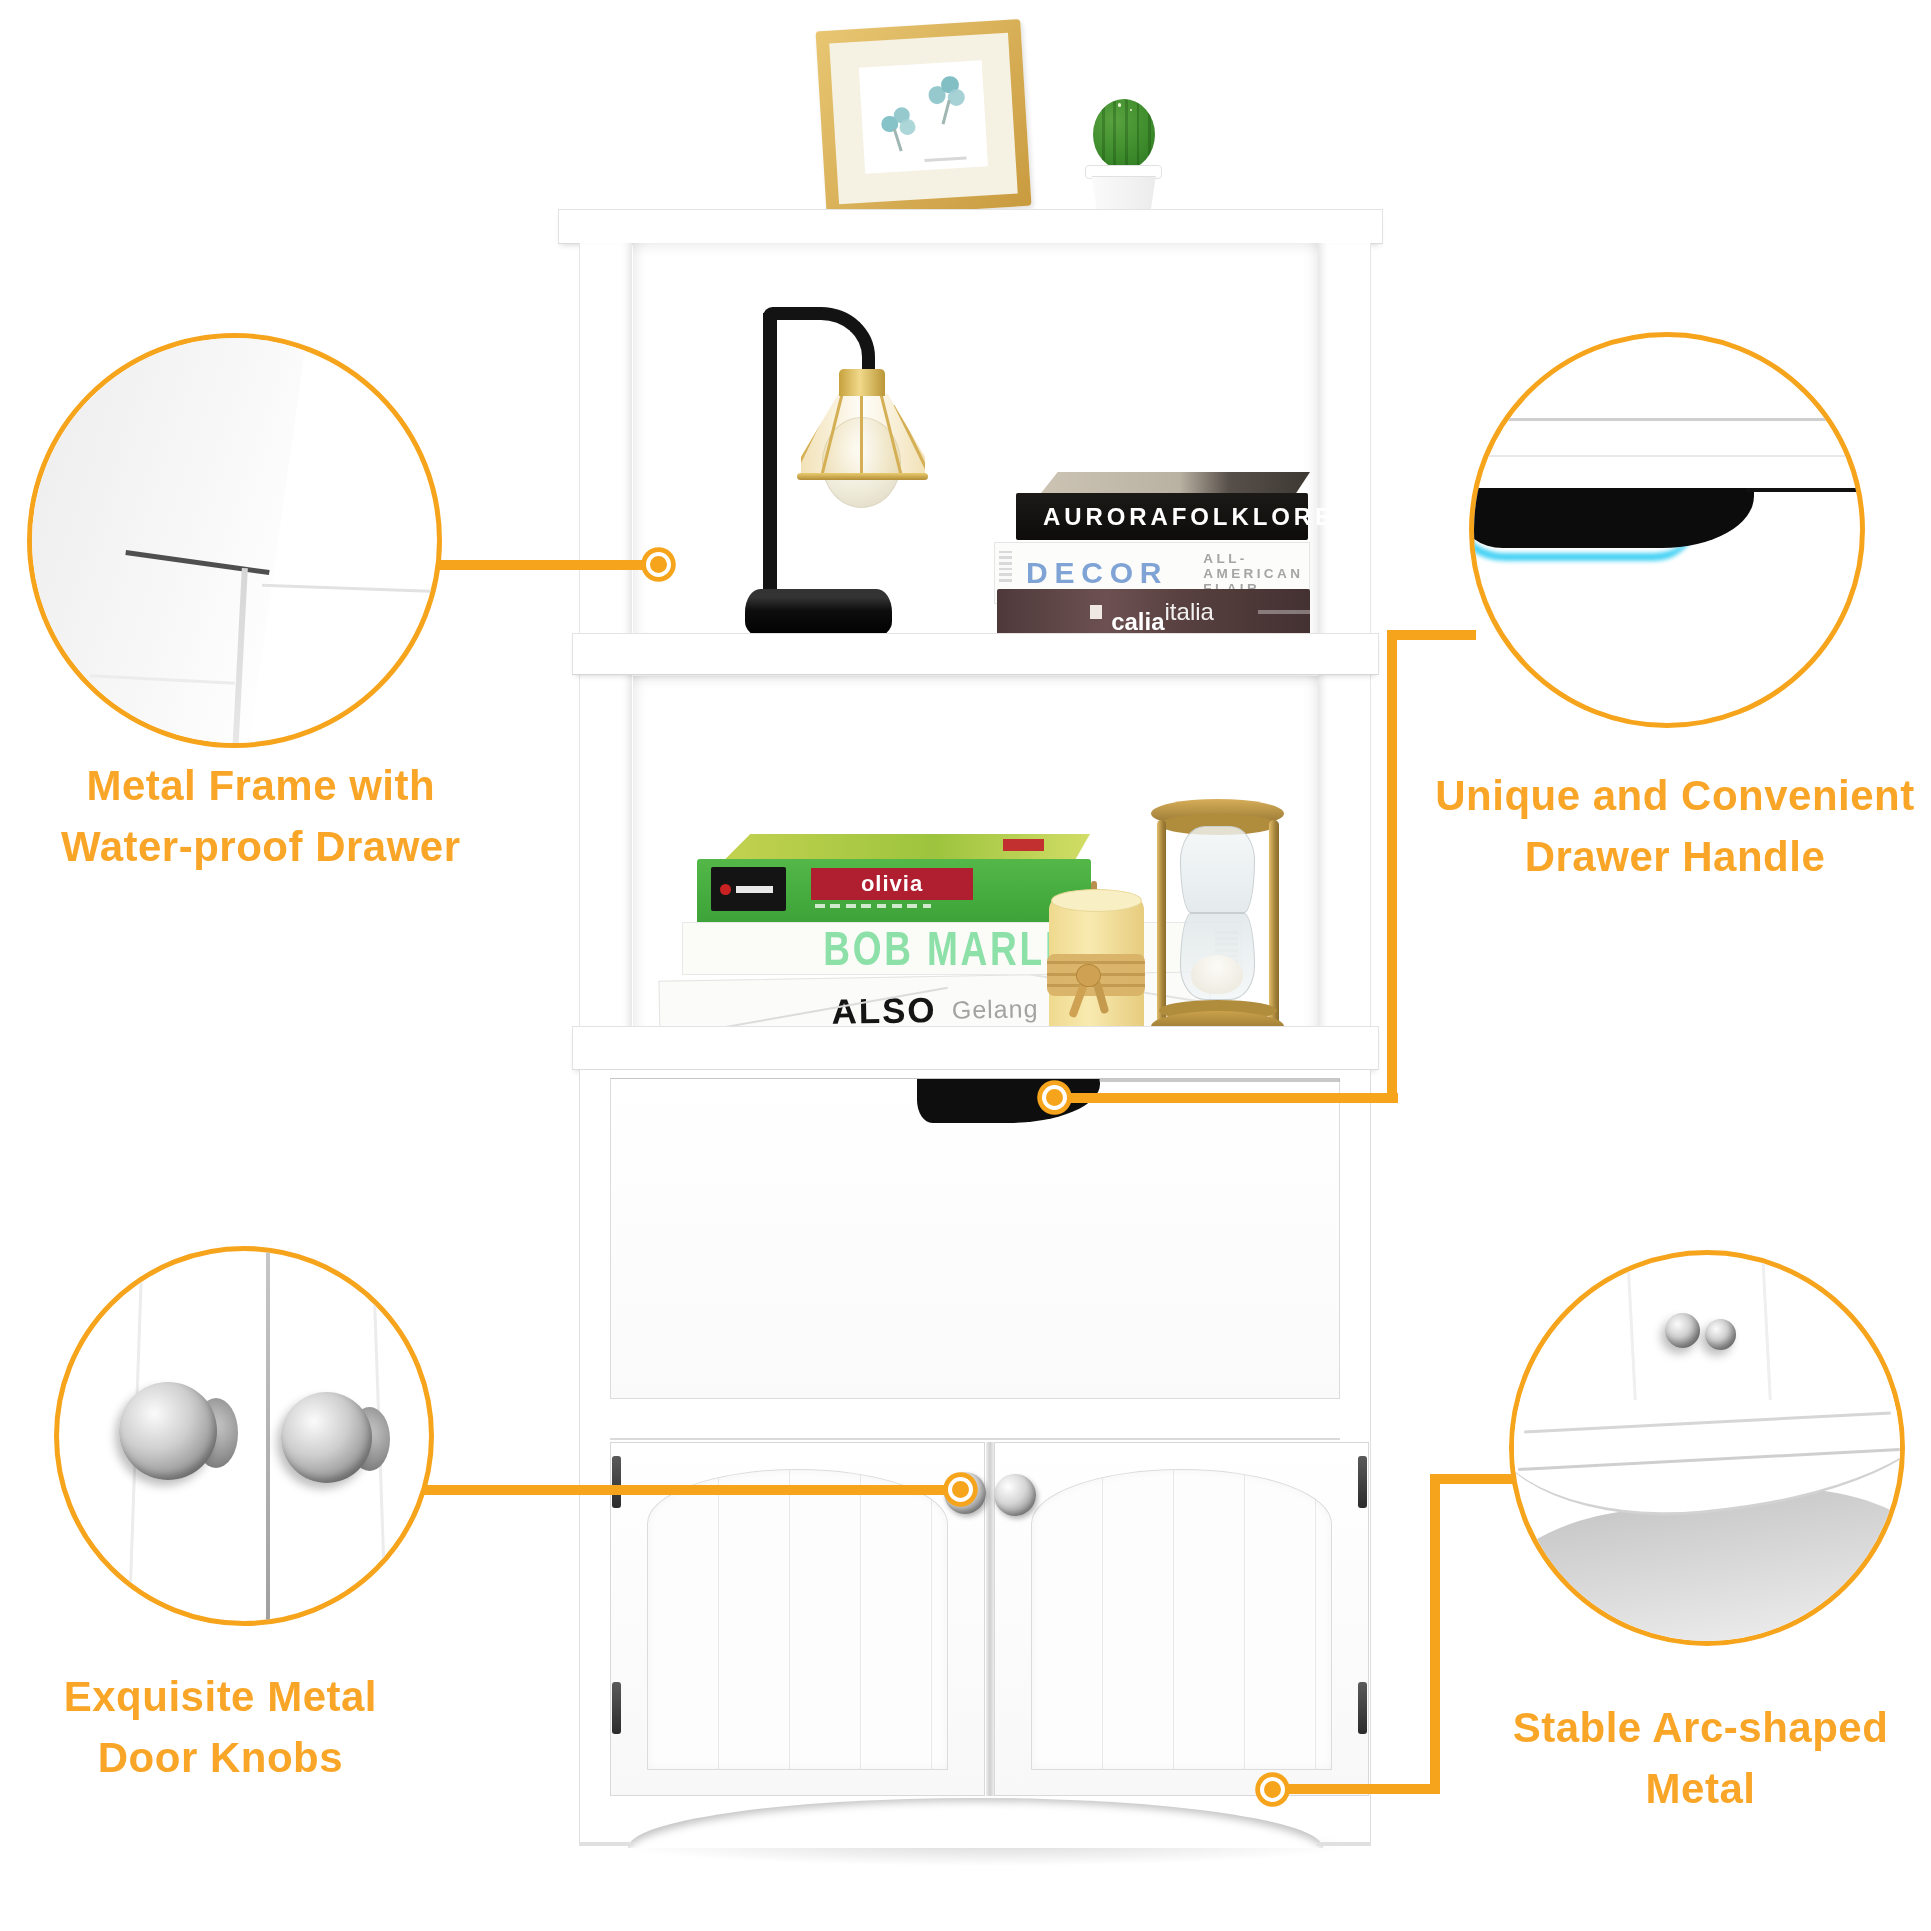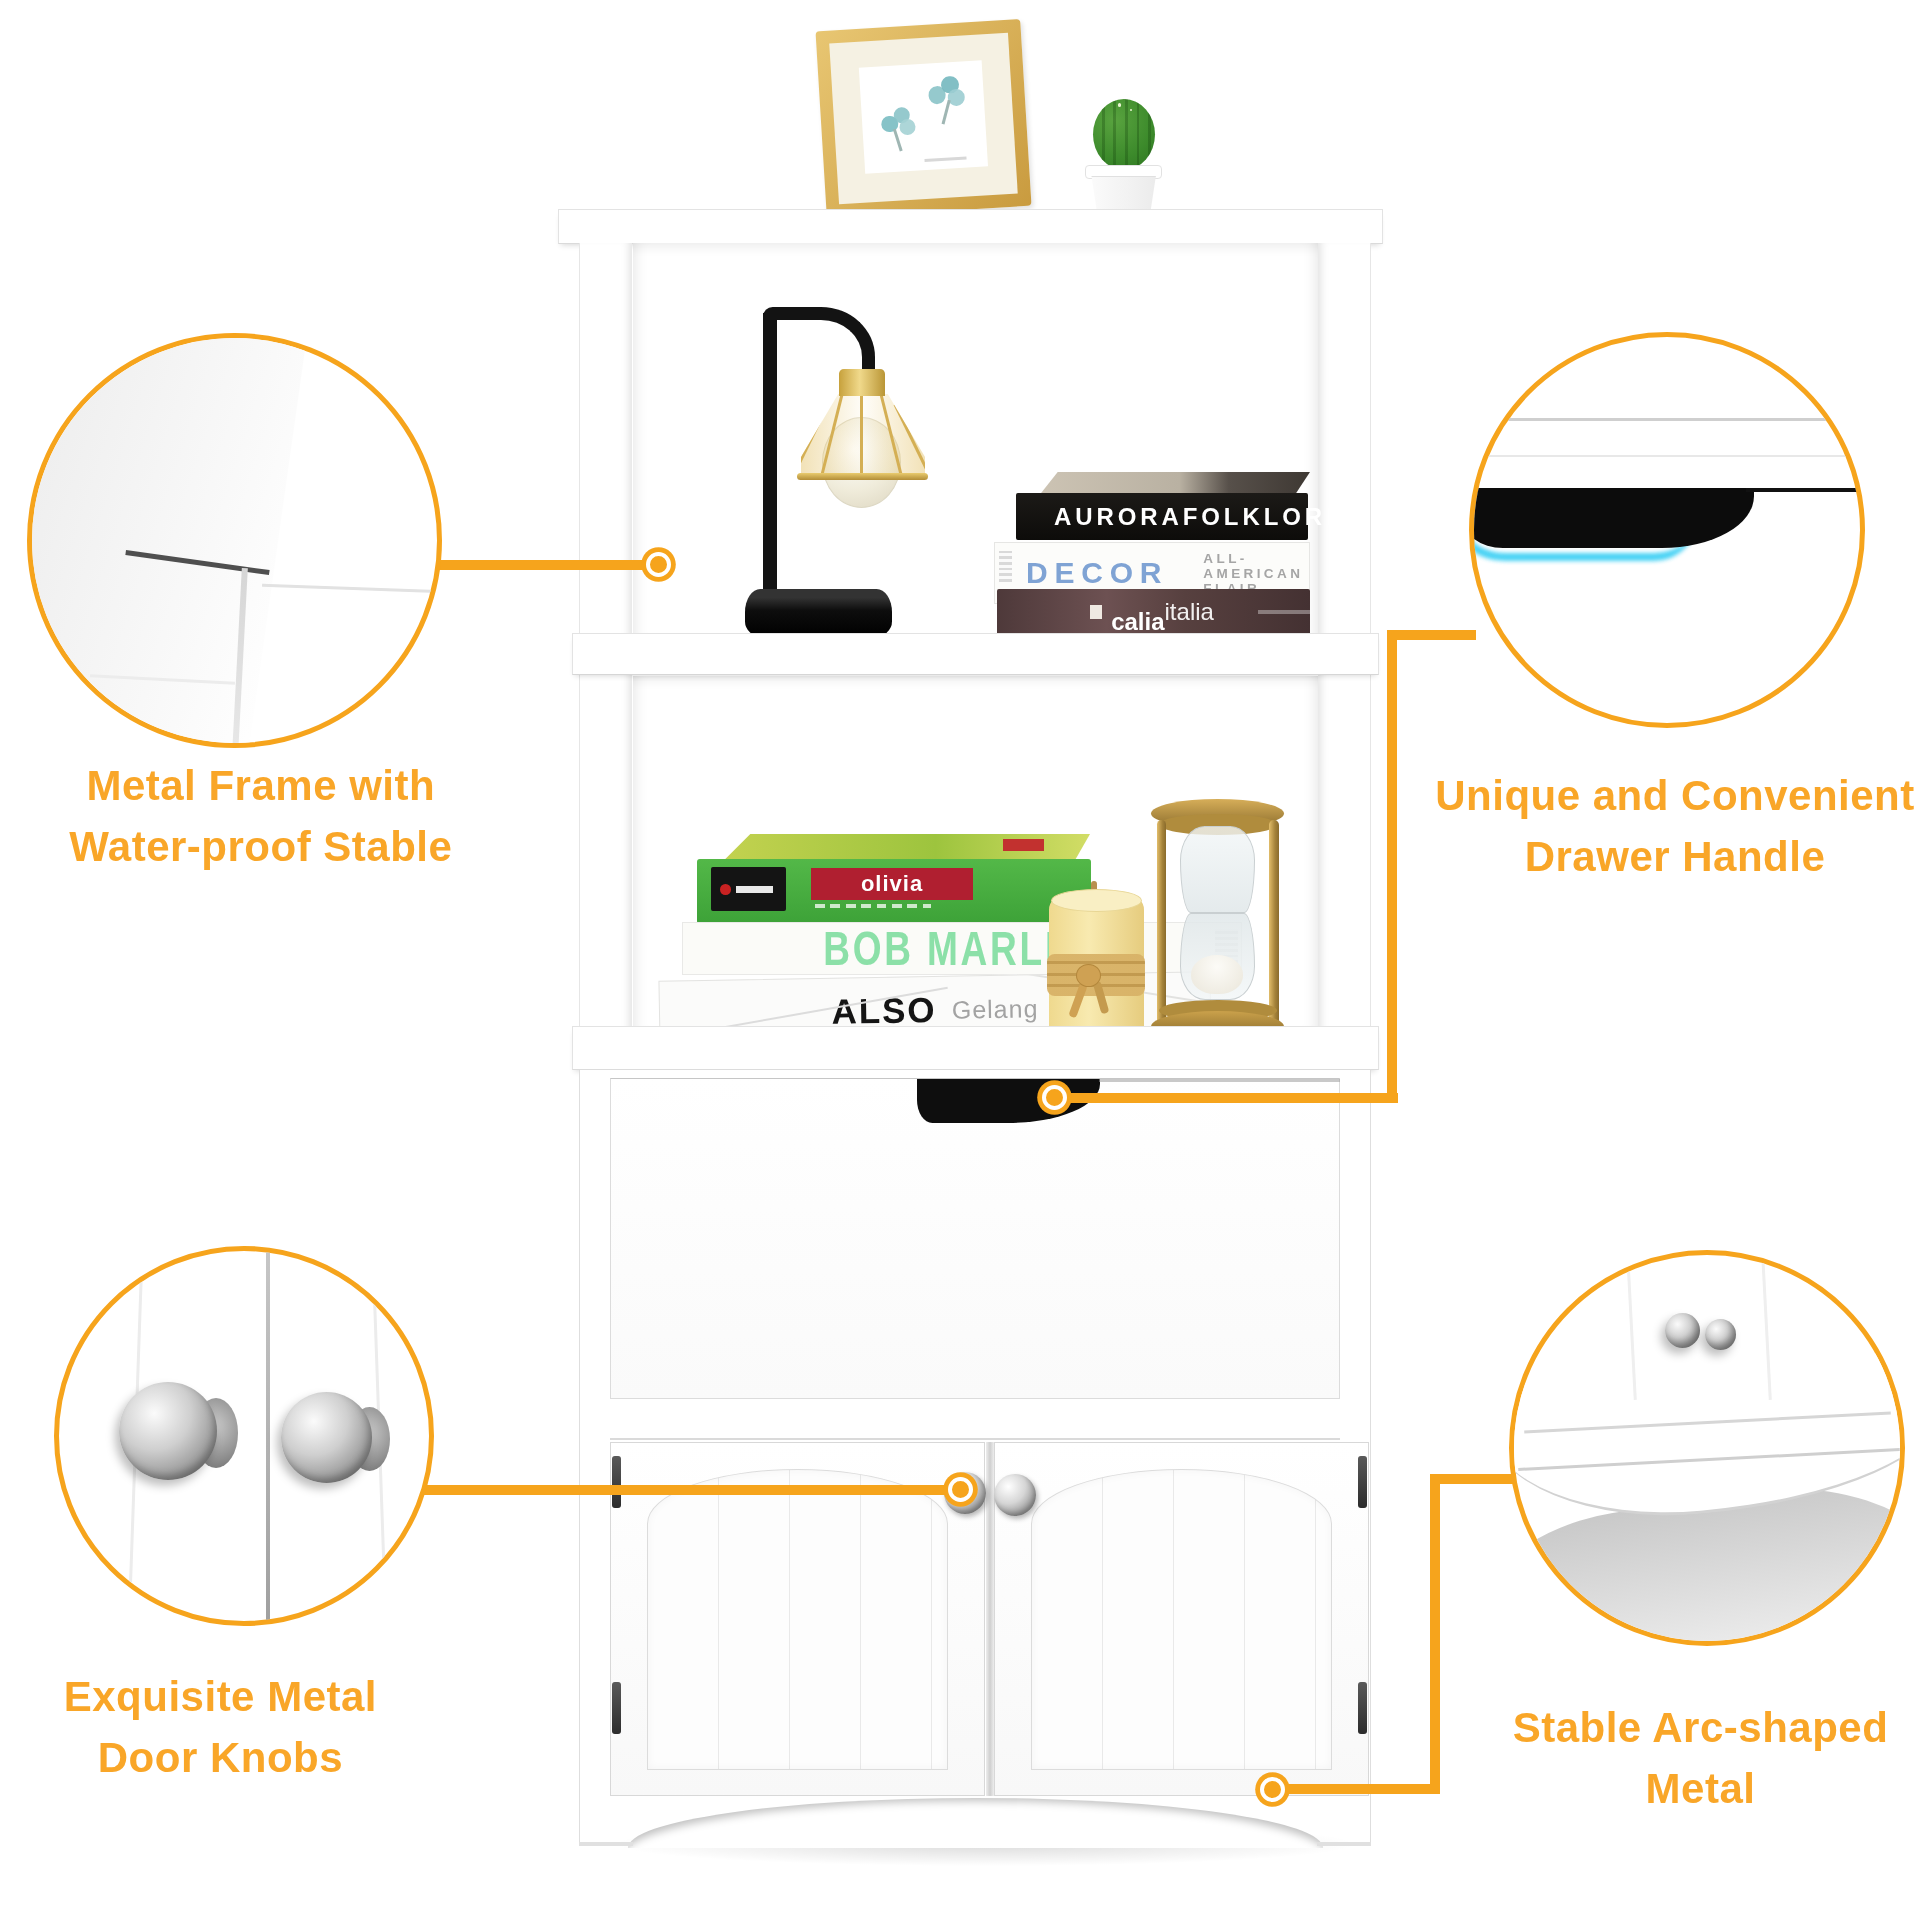--- a/index.html
+++ b/index.html
@@ -103,21 +103,21 @@
         <div class="abs" style="left:5.8px;top:5.8px;width:2.9px;height:89px;background:#d4af54;transform:rotate(26deg);"></div>
         <div class="abs" style="left:112px;top:5.8px;width:2.9px;height:89px;background:#d4af54;transform:rotate(-26deg);"></div>
       </div>
       <div class="abs" style="left:96px;top:64px;width:46px;height:27px;border-radius:4.8px 4.8px 0 0;background:linear-gradient(90deg,#c7a13c,#f0d98b 45%,#ba9636);"></div>
       <div class="abs" style="left:54px;top:168px;width:131px;height:6.8px;border-radius:3.9px;background:linear-gradient(180deg,#e9cb6e,#b28d37);"></div>
       <div class="abs" style="left:1.9px;top:284px;width:147px;height:48px;border-radius:15.4px 15.4px 17.4px 17.4px / 23px 23px 15.4px 15.4px;background:linear-gradient(180deg,#333 0 18%,#0d0d0d 45%,#000);"></div>
     </div>
 
     <div class="abs" style="left:994px;top:472px;width:316px;height:163px;">
       <div class="abs" style="left:26px;top:0;width:290px;height:22px;clip-path:polygon(7% 100%,13% 0,100% 0,95% 100%);background:linear-gradient(90deg,#cfc6b6,#b9b1a2 55%,#57504a 72%,#3e3833);"></div>
-      <div class="spine" style="left:22px;top:21px;width:292px;height:47px;background:linear-gradient(180deg,#1c1a17,#0d0c0a);border-radius:1.9px;justify-content:space-between;padding:0 38px;color:#fff;font-weight:700;font-size:24px;letter-spacing:3.9px;">
+      <div class="spine" style="left:22px;top:21px;width:292px;height:47px;background:linear-gradient(180deg,#1c1a17,#0d0c0a);border-radius:1.9px;justify-content:space-between;padding:0 27px;color:#fff;font-weight:700;font-size:24px;letter-spacing:3.9px;">
         <span>AURORA</span>
         <span>FOLKLORE</span>
       </div>
       <div class="spine" style="left:0;top:70px;width:316px;height:62px;background:#fcfcfa;border:1px solid #e6e6e4;">
         <div class="abs" style="left:3.9px;top:7.7px;width:13.5px;height:31px;background:repeating-linear-gradient(0deg,#d9d9d9 0 2.9px,#fafafa 2.9px 5.8px);"></div>
         <span style="margin-left:31px;color:var(--decorBlue,#7FA3D4);font-weight:700;font-size:30px;letter-spacing:6.8px;">DECOR</span>
         <span style="margin-left:35px;color:#a5a5a5;font-size:13.5px;letter-spacing:3.4px;font-weight:600;">ALL-AMERICAN FLAIR</span>
       </div>
       <div class="spine" style="left:2.9px;top:117px;width:313px;height:46px;background:linear-gradient(90deg,#4e393a,#6d5152 35%,#57403f 60%,#443132);border-radius:1.9px;padding-left:93px;color:#fff;">
         <span style="display:inline-block;width:14.5px;height:14.5px;background:#efe9e2;margin-right:8.7px;"></span>
@@ -253,21 +253,21 @@
     <div class="abs" style="left:9.7px;top:166px;width:367px;height:2.9px;background:#d6d6d6;transform:rotate(-3deg);"></div>
     <div class="abs" style="left:3.9px;top:203px;width:382px;height:2.9px;background:#cfcfcf;transform:rotate(-3deg);"></div>
     <div class="abs" style="left:116px;top:0;width:2.9px;height:145px;background:#efefef;transform:rotate(-3deg);"></div>
     <div class="abs" style="left:251px;top:0;width:2.9px;height:145px;background:#efefef;transform:rotate(-3deg);"></div>
     <div class="chrome-big" style="left:151px;top:58px;width:35px;height:35px;"></div>
     <div class="chrome-big" style="left:191px;top:64px;width:31px;height:31px;"></div>
   </div>
 
   <div class="lbl" style="left:19.3px;top:755px;width:483px;">
     <div>Metal Frame with</div>
-    <div>Water-proof Stable</div>
+    <div>Water-proof Drawer</div>
   </div>
   <div class="lbl" style="left:1417px;top:765px;width:516px;font-size:42px;">
     <div>Unique and Convenient</div>
     <div>Drawer Handle</div>
   </div>
   <div class="lbl" style="left:17.4px;top:1666px;width:406px;">
     <div>Exquisite Metal</div>
     <div>Door Knobs</div>
   </div>
   <div class="lbl" style="left:1485px;top:1697px;width:431px;">

